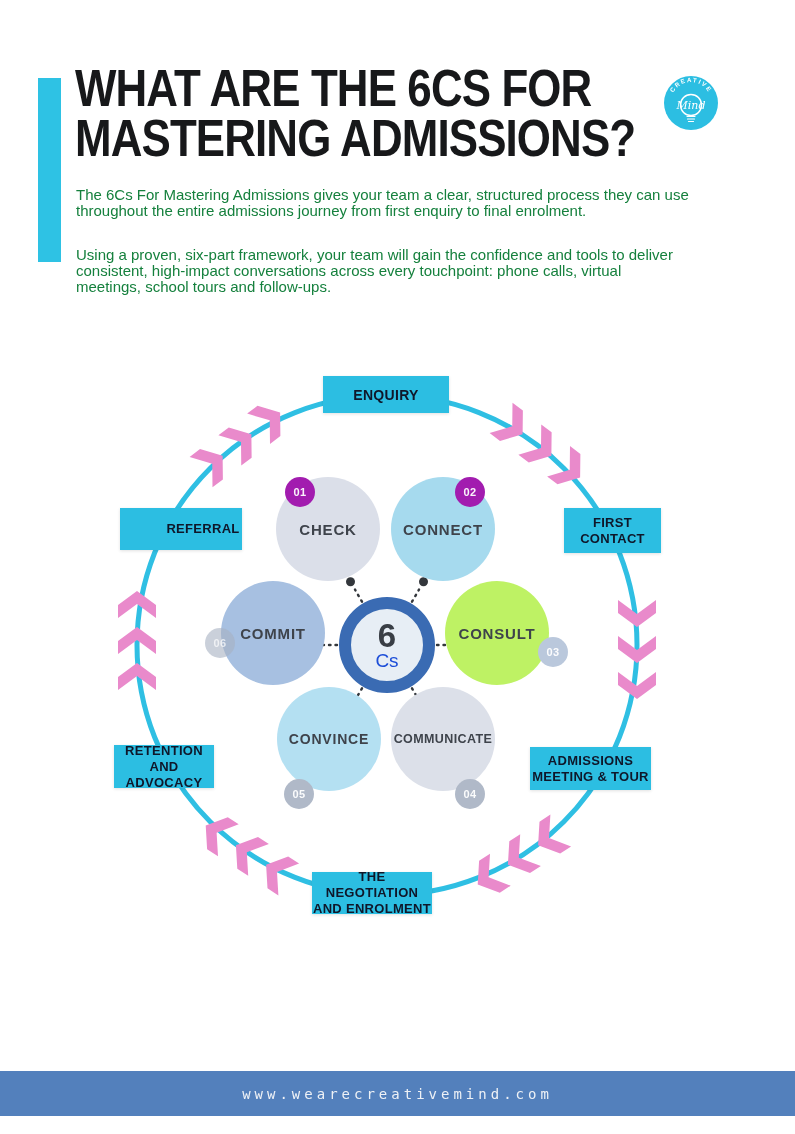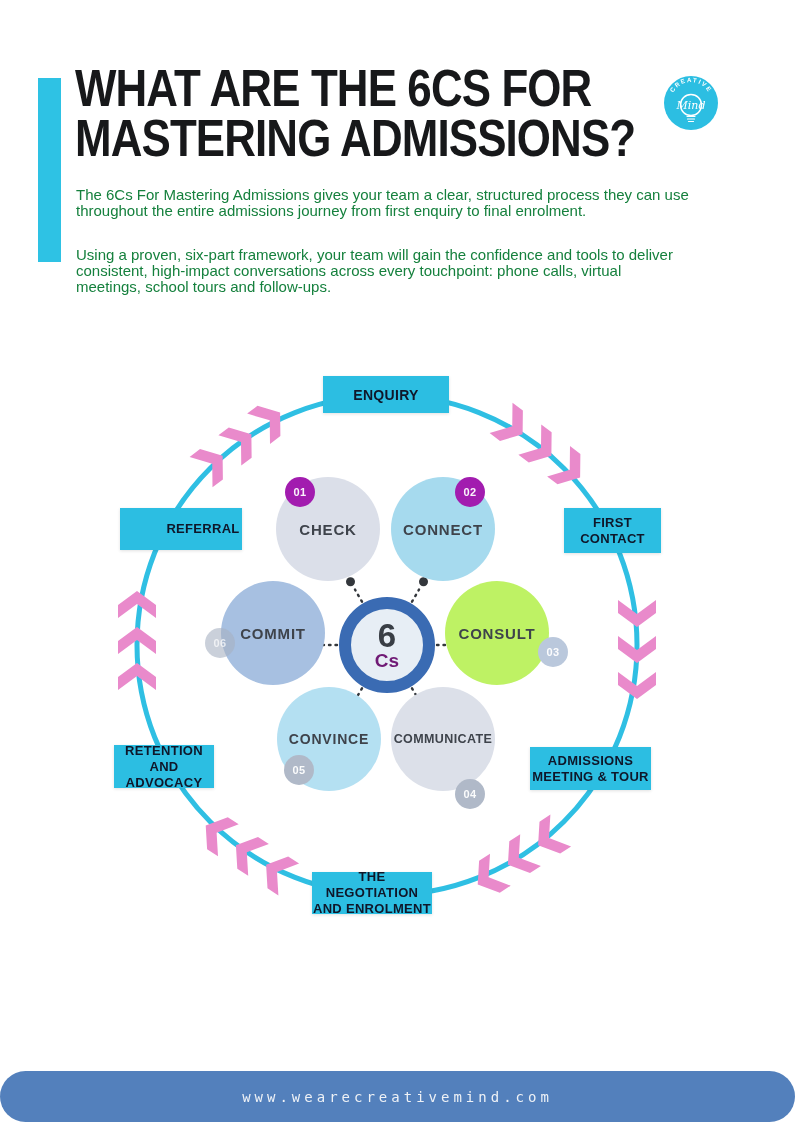--- a/index.html
+++ b/index.html
@@ -35,45 +35,45 @@
   .badge{
     position:absolute;width:30px;height:30px;border-radius:50%;
     display:flex;align-items:center;justify-content:center;
     font-size:11px;font-weight:bold;color:rgba(255,255,255,0.95);letter-spacing:0.5px;
     background:#a21caf;
   }
   .badge-01{left:285px;top:477px;}
   .badge-02{left:455px;top:477px;}
   .badge-03{left:538px;top:637px;background:#bac8dc;}
   .badge-04{left:455px;top:779px;background:#b0b9c8;}
-  .badge-05{left:284px;top:755px;background:#b0b9c8;}
+  .badge-05{left:284px;top:779px;background:#b0b9c8;}
   .badge-06{left:205px;top:628px;background:rgba(167,177,194,0.6);color:rgba(255,255,255,0.7);}
   .hub{
     position:absolute;left:339px;top:597px;width:72px;height:72px;
     border:12px solid #3a6bb3;border-radius:50%;background:#e7eef5;
     display:flex;flex-direction:column;align-items:center;justify-content:center;
   }
   .hub-big{font-size:33px;font-weight:bold;color:#393e45;line-height:30px;}
-  .hub-small{font-size:19px;font-weight:bold;color:#701a75;line-height:19px;}
+  .hub-small{font-size:19px;font-weight:normal;color:#1d4ed8;line-height:19px;}
   .stage{
     position:absolute;background:#2cbee2;color:#0f172a;
     display:flex;flex-direction:column;align-items:center;justify-content:center;
     font-weight:bold;font-size:13px;line-height:16px;letter-spacing:0.3px;text-align:center;
     box-shadow:0 1px 3px rgba(0,0,0,0.12);
   }
   .stage-enquiry{left:323px;top:376px;width:126px;height:37px;font-size:14px;}
   .stage-first-contact{left:564px;top:508px;width:97px;height:45px;}
   .stage-admissions{left:530px;top:747px;width:121px;height:43px;}
   .stage-negotiation{left:312px;top:872px;width:120px;height:42px;}
   .stage-retention{left:114px;top:745px;width:100px;height:43px;}
   .stage-referral{left:120px;top:508px;width:78px;height:42px;padding-left:44px;}
   
   .footer{
-    position:absolute;left:0;top:1071px;width:795px;height:51px;background:#5380bc;
-    display:flex;align-items:center;justify-content:center;border-radius:30px;
+    position:absolute;left:0;top:1071px;width:795px;height:45px;background:#5380bc;
+    display:flex;align-items:center;justify-content:center;
   }
   .footer-url{
     font-family:"DejaVu Sans Mono",monospace;font-size:14px;color:#eef1f6;letter-spacing:4px;
   }
 </style>
 </head>
 <body>
 
 <div class="page">
 

